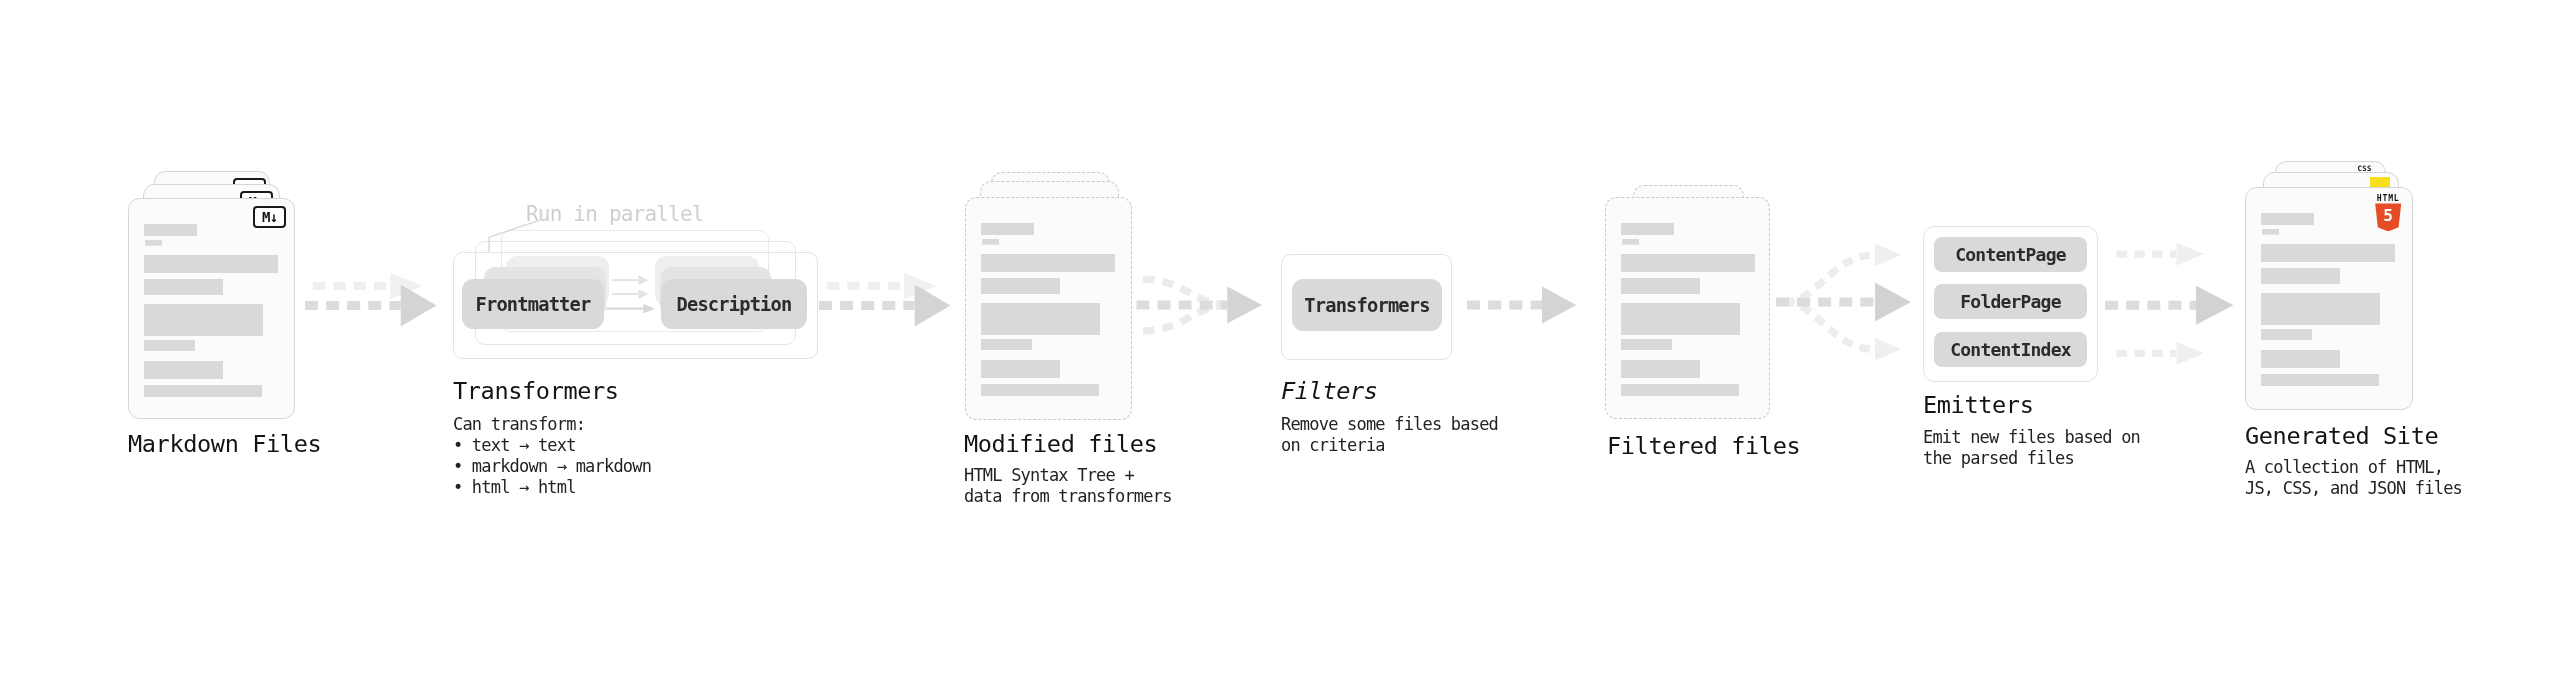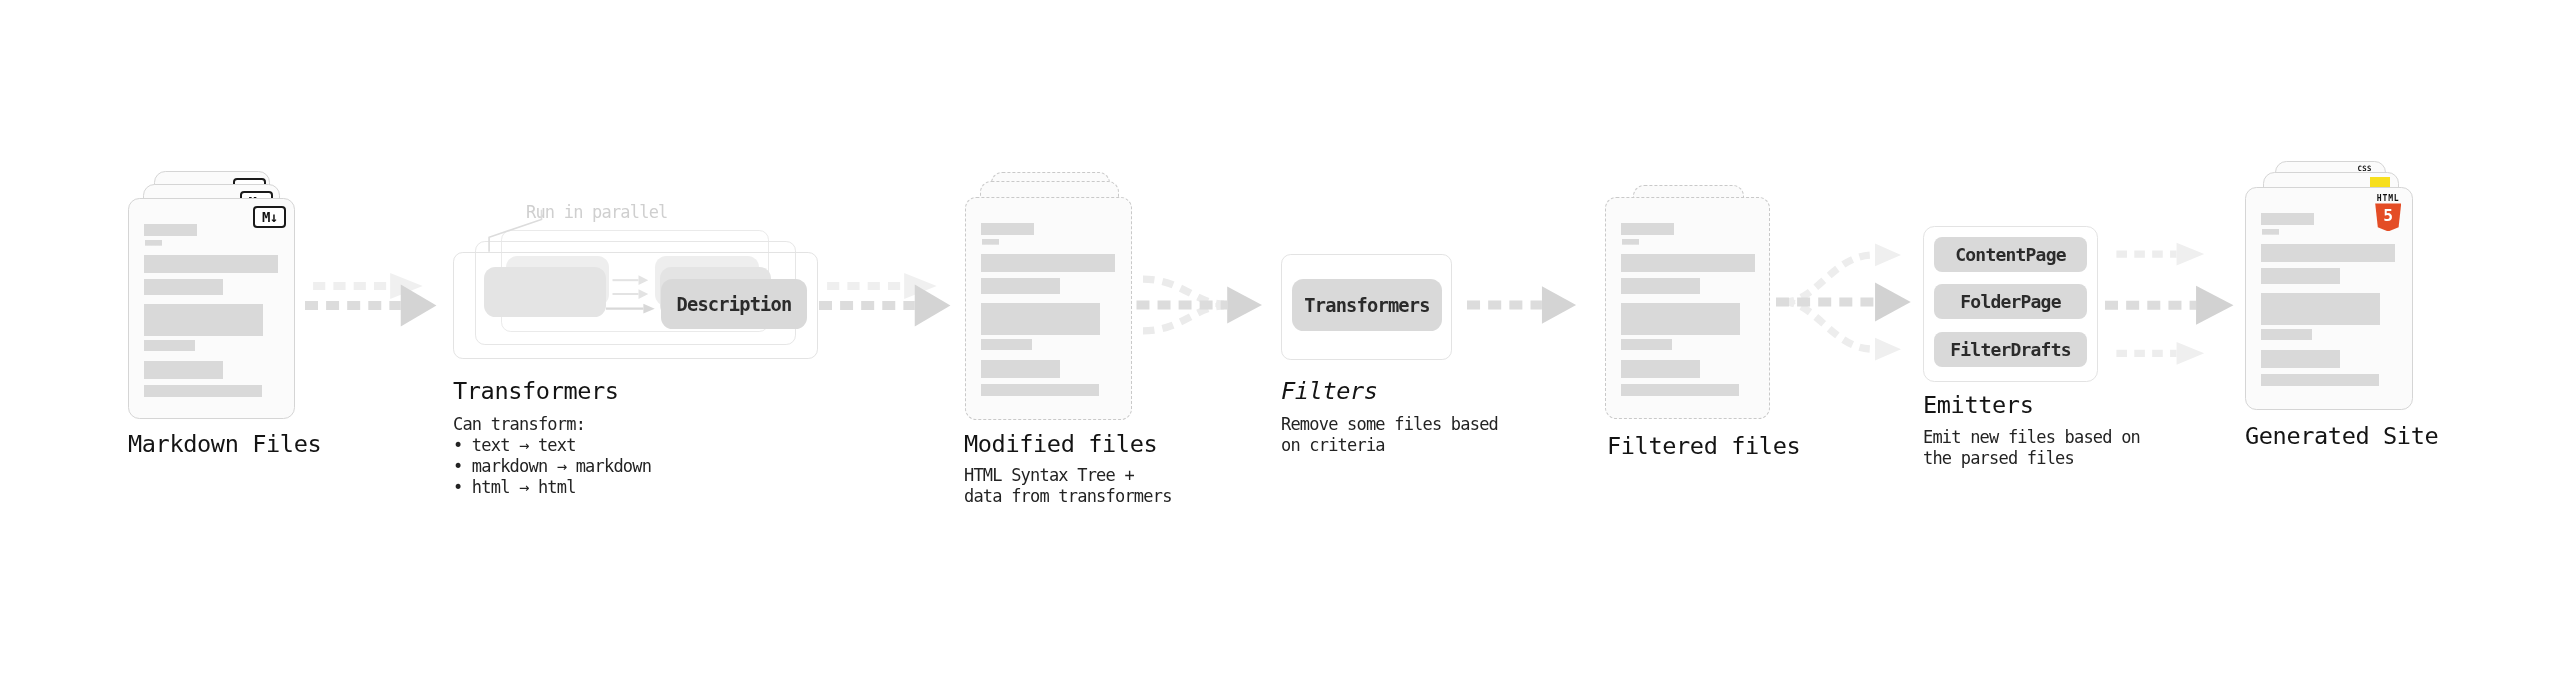--- a/index.html
+++ b/index.html
@@ -37,21 +37,21 @@
   .obox{position:absolute;border:1.6px solid #e3e3e3;border-radius:9.8px;box-sizing:border-box;background:transparent;}
   .pill{position:absolute;background:#d9d9d9;border-radius:11.4px;box-sizing:border-box;
     display:flex;align-items:center;justify-content:center;
     font-size:18.7px;letter-spacing:-0.8px;color:#2b2b2b;white-space:pre;font-weight:bold;}
   .pill.small{border-radius:8.1px;font-size:18px;}
   .pill.ghost1{background:#e4e4e4;}
   .pill.ghost2{background:#eeeeee;}
   
   .stage-label{position:absolute;font-size:23.6px;letter-spacing:-0.4px;color:#141414;white-space:pre;}
   .stage-desc{position:absolute;font-size:17px;letter-spacing:-0.8px;line-height:21px;color:#232323;white-space:pre-line;}
-  .annotation{position:absolute;font-size:17px;letter-spacing:-0.8px;color:#cfcfcf;white-space:pre;}
+  .annotation{position:absolute;font-size:21px;letter-spacing:-0.8px;color:#cfcfcf;white-space:pre;}
   svg{display:block;}
 </style>
 </head>
 <body>
 
 <div class="canvas">
 
   <div class="card" style="left:154px;top:171px;width:116px;height:203px;">
     <div class="md-icon" style="top:5.7px;right:3.3px;">M↓</div>
   </div>
@@ -82,20 +82,21 @@
 
   <svg class="abs" style="left:606px;top:271px;" width="52" height="46" viewBox="0 0 64 56">
     <line x1="8" y1="11" x2="40" y2="11" stroke="#e3e3e3" stroke-width="2.5"></line>
     <polygon points="40,5 52,11 40,17" fill="#e3e3e3"></polygon>
     <line x1="8" y1="28" x2="40" y2="28" stroke="#e3e3e3" stroke-width="2.5"></line>
     <polygon points="40,22 52,28 40,34" fill="#e3e3e3"></polygon>
     <line x1="0" y1="46" x2="46" y2="46" stroke="#d8d8d8" stroke-width="2.5"></line>
     <polygon points="46,40 60,46 46,52" fill="#d8d8d8"></polygon>
   </svg>
 
+  <div class="pill" style="left:462px;top:279px;width:142px;height:50px;">Frontmatter</div>
   <div class="pill" style="left:661px;top:279px;width:146px;height:50px;">Description</div>
 
   <div class="annotation" style="left:526px;top:202px;">Run in parallel</div>
   <svg class="abs" style="left:484px;top:205px;" width="65" height="50" viewBox="0 0 80 62">
     <path d="M71,6 V18 L6,40 V58" stroke="#dcdcdc" stroke-width="2" fill="none"></path>
   </svg>
 
   <div class="stage-label" style="left:453px;top:377px;">Transformers</div>
   <div class="stage-desc" style="left:453px;top:414px;">Can transform:
  • text → text
@@ -147,21 +148,21 @@
     <polygon points="122,2 154,16 122,30" fill="#efefef"></polygon>
     <path d="M10,74 C50,74 70,132 120,132" stroke="#ededed" stroke-width="9" stroke-dasharray="13 9" fill="none"></path>
     <polygon points="122,118 154,132 122,146" fill="#efefef"></polygon>
     <line x1="0" y1="74" x2="120" y2="74" stroke="#dcdcdc" stroke-width="11" stroke-dasharray="16 10"></line>
     <polygon points="122,50 166,74 122,98" fill="#d2d2d2"></polygon>
   </svg>
 
   <div class="obox" style="left:1923px;top:226px;width:175px;height:156px;border-radius:11.4px;"></div>
   <div class="pill small" style="left:1934px;top:237px;width:153px;height:35px;">ContentPage</div>
   <div class="pill small" style="left:1934px;top:284px;width:153px;height:35px;">FolderPage</div>
-  <div class="pill small" style="left:1934px;top:332px;width:153px;height:35px;">FilterDrafts</div>
+  <div class="pill small" style="left:1934px;top:332px;width:153px;height:35px;">ContentIndex</div>
   <div class="stage-label" style="left:1923px;top:391px;">Emitters</div>
   <div class="stage-desc" style="left:1923px;top:427px;">Emit new files based on
 the parsed files</div>
 
   <svg class="abs" style="left:2105px;top:241px;" width="135" height="127" viewBox="0 0 166 156">
     <line x1="14" y1="16" x2="88" y2="16" stroke="#ededed" stroke-width="9" stroke-dasharray="13 9"></line>
     <polygon points="88,2 122,16 88,30" fill="#efefef"></polygon>
     <line x1="0" y1="79" x2="112" y2="79" stroke="#dcdcdc" stroke-width="11" stroke-dasharray="16 10"></line>
     <polygon points="112,55 158,79 112,103" fill="#d2d2d2"></polygon>
     <line x1="14" y1="138" x2="88" y2="138" stroke="#ededed" stroke-width="9" stroke-dasharray="13 9"></line>
@@ -178,15 +179,17 @@
     <div class="js-icon"></div>
   </div>
   <div class="card" style="left:2245px;top:187px;width:168px;height:223px;padding-left:36px;">
     <div class="doc-bars"></div>
     <div class="html5-icon">
       <div class="html5-word">HTML</div>
       <div class="html5-shield"><span>5</span></div>
     </div>
   </div>
   <div class="stage-label" style="left:2245px;top:422px;">Generated Site</div>
+  <div class="stage-desc" style="left:2245px;top:457px;">A collection of HTML,
+JS, CSS, and JSON files</div>
 
 </div>
 
 
 </body></html>

